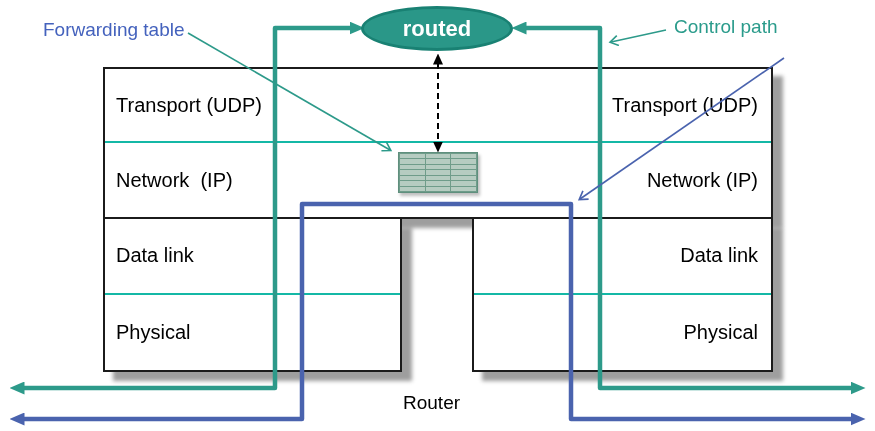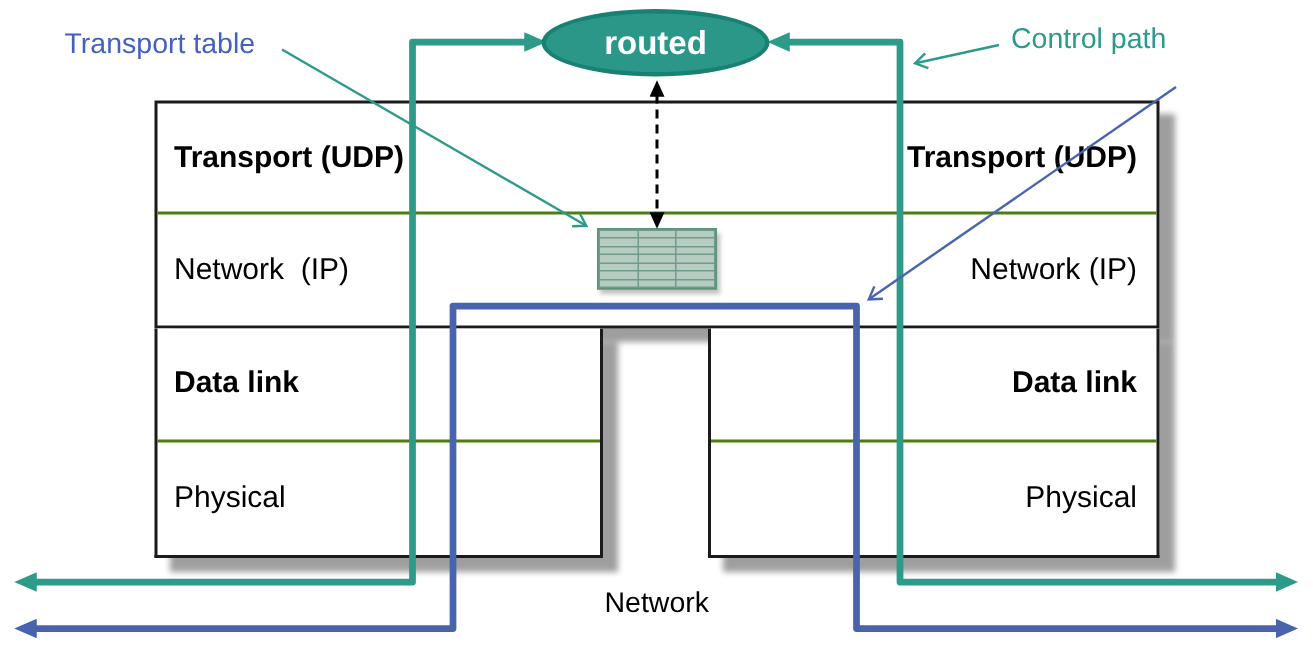--- a/index.html
+++ b/index.html
@@ -8,21 +8,21 @@
 
   
   .box{position:absolute;background:#ffffff;border:2px solid #1b1b1b;
        box-shadow:10px 9px 4px rgba(0,0,0,0.38);box-sizing:border-box;z-index:1;}
   .boxA{left:103px;top:67px;width:670px;height:152px;}
   .boxB{left:103px;top:219px;width:299px;height:153px;border-top:none;}
   .boxC{left:472px;top:219px;width:301px;height:153px;border-top:none;}
   .row{display:flex;align-items:center;justify-content:space-between;
        box-sizing:border-box;height:50%;padding:0 13px 0 11px;
        font-size:20px;color:#000;white-space:pre;}
-  .row.divider{border-bottom:2px solid #4d7c0f;font-weight:bold;}
+  .row.divider{border-bottom:2px solid #14b8a6;}
   .boxC .row{justify-content:flex-end;}
 
   
   .fw-grid{position:absolute;left:398px;top:152px;width:80px;height:41px;
            display:grid;gap:1px;padding:1px;background:#6f9c8a;
            border:1px solid #5f8f7d;box-sizing:border-box;
            box-shadow:2px 3px 3px rgba(0,0,0,0.25);z-index:2;}
   .fw-cell{background:#b6ccc1;}
 
   
@@ -126,17 +126,17 @@
     <path d="M188,33 L390,150" fill="none" stroke-width="1.6" marker-end="url(#vTeal)" stroke="#2d9a8a"></path>
     <path d="M666,30 L611,42" fill="none" stroke-width="1.6" marker-end="url(#vTeal)" stroke="#2d9a8a"></path>
     <path d="M784,58 L580,199" fill="none" stroke-width="1.6" marker-end="url(#vBlue)" stroke="#4a63ae"></path>
     <path d="M438,63 L438,143" fill="none" stroke-width="2" stroke-dasharray="6,4" marker-start="url(#aBlack)" marker-end="url(#aBlack)" stroke="#000000"></path>
   </svg>
 
   <div class="daemon">
     <span>routed</span>
   </div>
 
-  <div class="ann ann-fwd">Transport table</div>
+  <div class="ann ann-fwd">Forwarding table</div>
   <div class="ann ann-ctrl">Control path</div>
-  <div class="router-label">Network</div>
+  <div class="router-label">Router</div>
 
 </div>
 
 </body></html>

